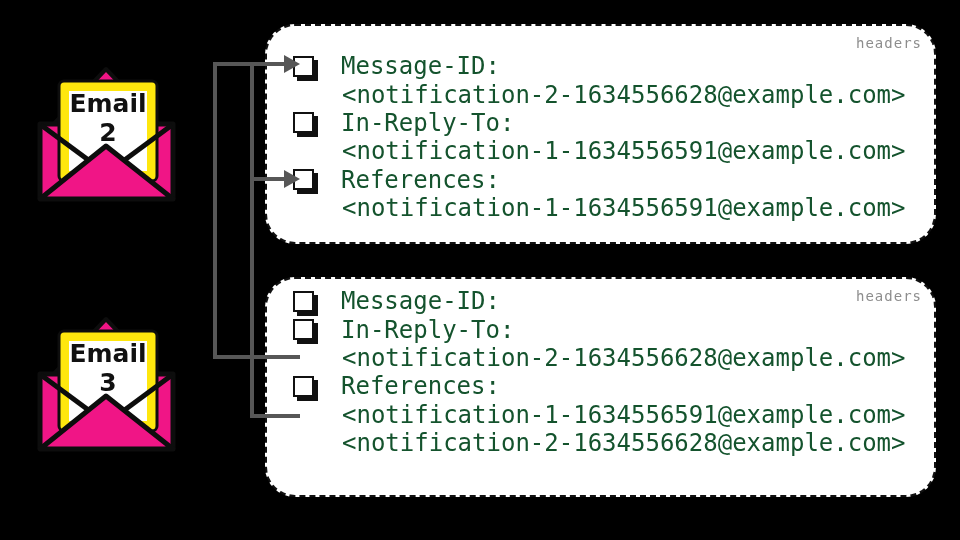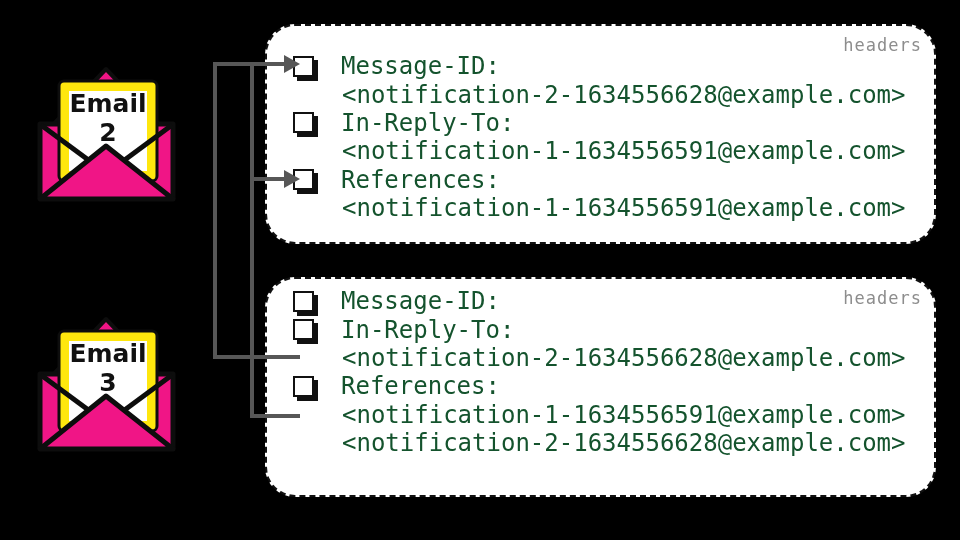--- a/index.html
+++ b/index.html
@@ -12,21 +12,21 @@
   
   .panel{
     position:absolute;left:265px;width:671px;height:220px;
     background:#fff;border:2px dashed #111;border-radius:30px;
     box-sizing:border-box;z-index:1;
   }
   .panel1{top:24px;}
   .panel2{top:277px;}
   .headers-tag{
     position:absolute;top:9px;right:12px;
-    font-size:17px;color:#8d8d8d;letter-spacing:1px;
+    font-size:14px;color:#8d8d8d;letter-spacing:1px;
   }
   .rows{position:absolute;left:0;right:0;}
   .panel1 .rows{top:26px;}
   .panel2 .rows{top:8px;}
   .row{
     display:flex;align-items:center;height:28.4px;
     font-size:24px;color:#14532d;white-space:pre;
   }
   .cbx{
     flex:none;width:17px;height:17px;margin-left:26px;

